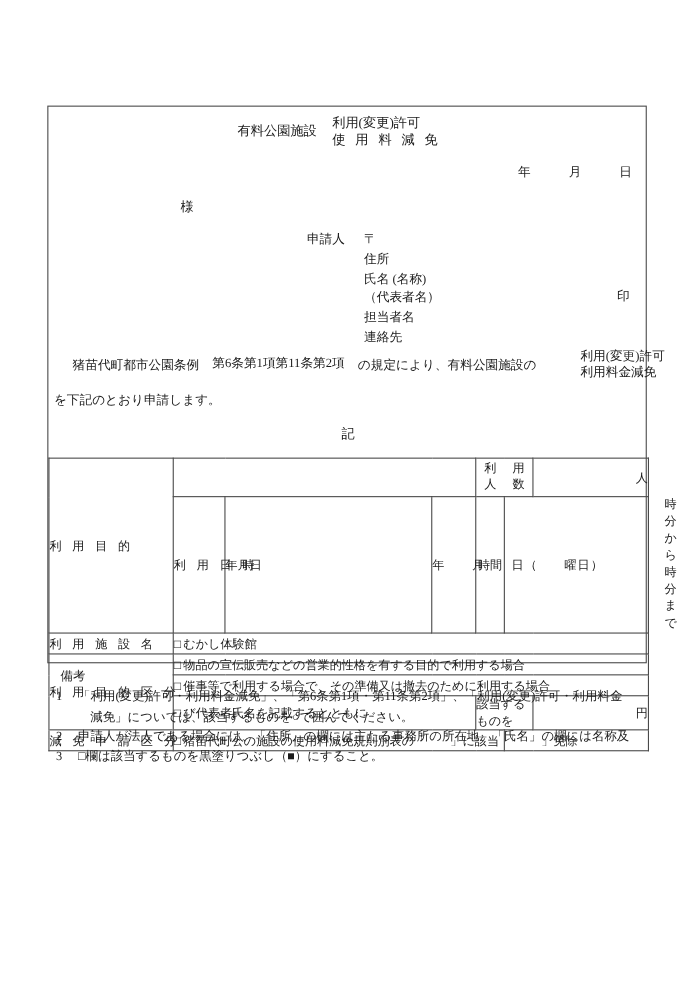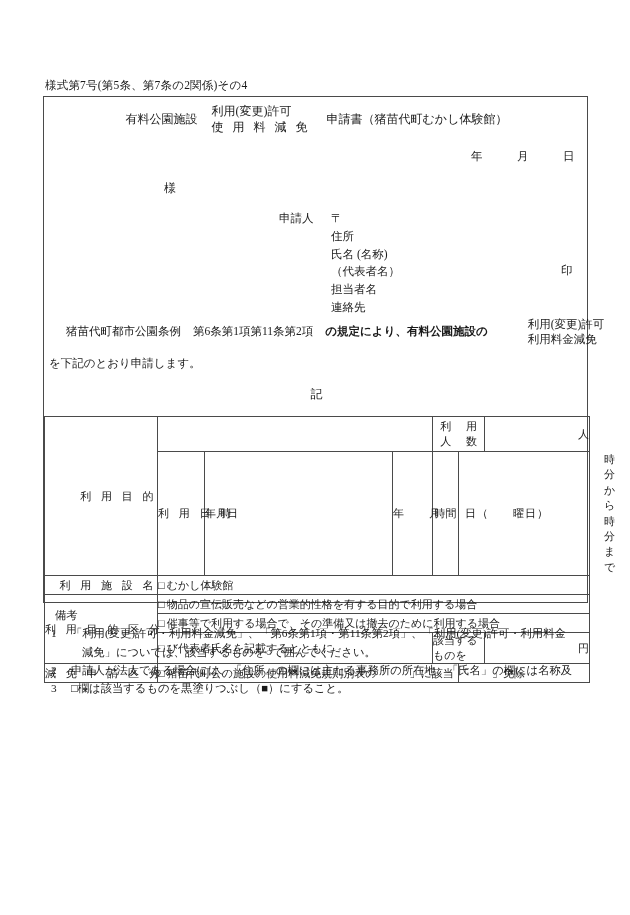--- a/index.html
+++ b/index.html
@@ -131,21 +131,21 @@
     padding-left: 22px;
     white-space: nowrap;
   }
   .ord-a { padding-right: 12px; }
   .ord-stack {
     display: flex;
     flex-direction: row;
     line-height: 1.3;
     padding-right: 12px;
   }
-  .ord-b { padding-right: 40px; font-weight: bold; }
+  .ord-b { padding-right: 40px; }
   .ord-stack2 {
     display: flex;
     flex-direction: column;
     line-height: 1.3;
   }
   .ord-line2 {
     padding-left: 5px;
     padding-top: 9px;
     white-space: nowrap;
   }
@@ -168,21 +168,21 @@
     table-layout: fixed;
     font-size: 11px;
   }
   .tbl td {
     border: 1px solid #4a4a4a;
     padding: 0;
     vertical-align: middle;
     height: 18px;
   }
   .lbl {
-    text-align: right;
+    text-align: left;
     font-size: 11px;
     letter-spacing: 3.5px;
     padding-left: 4px;
     white-space: nowrap;
   }
   .lbl-plain {
     text-align: center;
     font-size: 11px;
     white-space: nowrap;
   }
@@ -241,31 +241,29 @@
     flex: 1 1 auto;
     text-indent: 0;
   }
   .note-body .cont { display: block; padding-left: 11px; }
 </style>
 </head>
 <body>
 
 <div class="page">
 
-  <div class="form-no">様式第7号(第5条、第7条の2関係)その4</div>
 
   <div class="form-box">
 
     <div class="title-row">
       <div class="title-left">有料公園施設</div>
       <div class="title-stack">
         <div class="l1">利用(変更)許可</div>
         <div class="l2">使 用 料 減 免</div>
       </div>
-      <div class="title-right">申請書（猪苗代町むかし体験館）</div>
     </div>
 
     <div class="date-line">
       <span>年</span><span class="sp1"></span><span>月</span><span class="sp2"></span><span>日</span>
     </div>
 
     <div class="addressee">様</div>
 
     <div class="applicant">
       <div class="ap-row">

